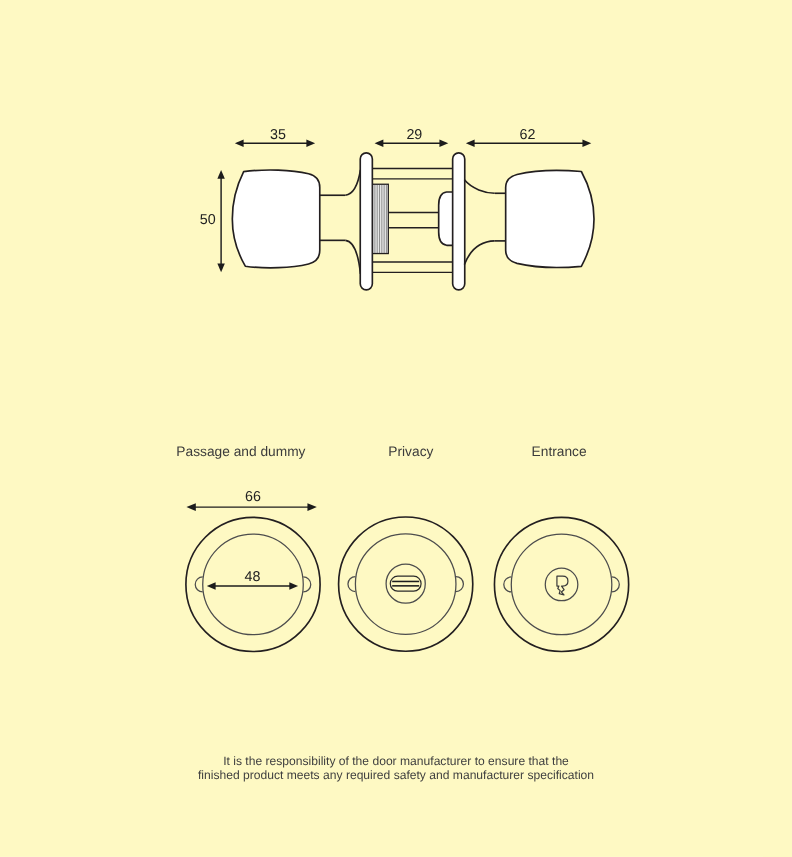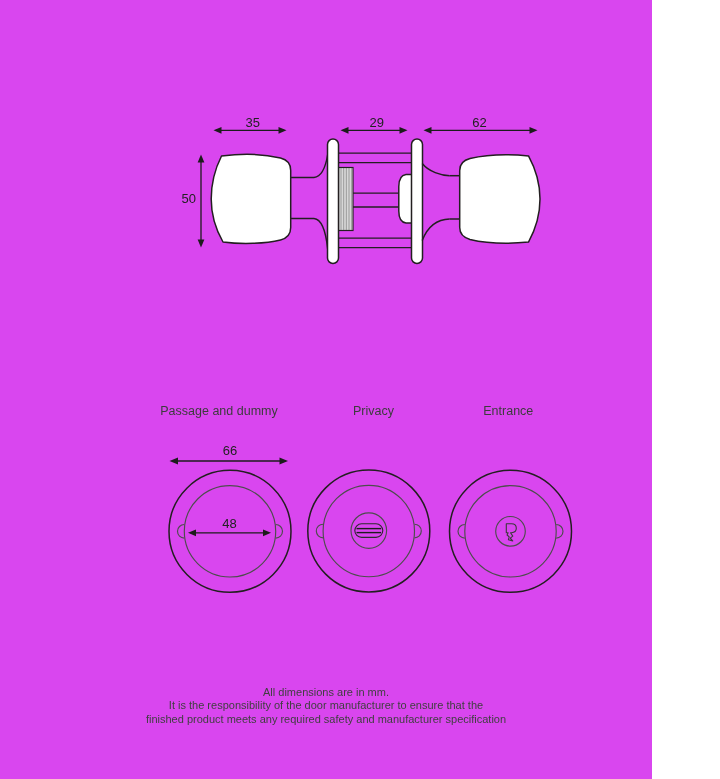--- a/index.html
+++ b/index.html
@@ -1,20 +1,20 @@
 <!DOCTYPE html>
 <html><head>
 <meta charset="utf-8">
 <style>
   html, body { margin: 0; padding: 0; background: #ffffff; }
   #page {
     position: relative;
-    width: 652px;
+    width: 720px;
     height: 779px;
-    background: #d946ef;
+    background: #fef9c3;
     overflow: hidden;
     font-family: "Liberation Sans", sans-serif;
   }
   svg { position: absolute; left: 0; top: 0; }
 
   .outline  { fill: none; stroke: #231f20; stroke-width: 1.5; stroke-linejoin: round; }
   .outline2 { fill: #ffffff; stroke: #231f20; stroke-width: 1.5; stroke-linejoin: round; }
   .rail     { fill: none; stroke: #231f20; stroke-width: 1.3; }
   .hatchln  { stroke: #555555; stroke-width: 0.6; }
   .dimline  { stroke: #1c1c1c; stroke-width: 1.3; }
@@ -190,18 +190,17 @@
                  L 508.4 539.7
                  L 509.2 536.9
                  L 507.1 535
                  L 508.1 532.8
                  L 506.3 532.8 Z"></path>
       </g>
     </g>
   </svg>
 
   <div id="footer-notes">
-    <div>All dimensions are in mm.</div>
     <div>It is the responsibility of the door manufacturer to ensure that the</div>
     <div>finished product meets any required safety and manufacturer specification</div>
   </div>
 
 </div>
 
 </body></html>

